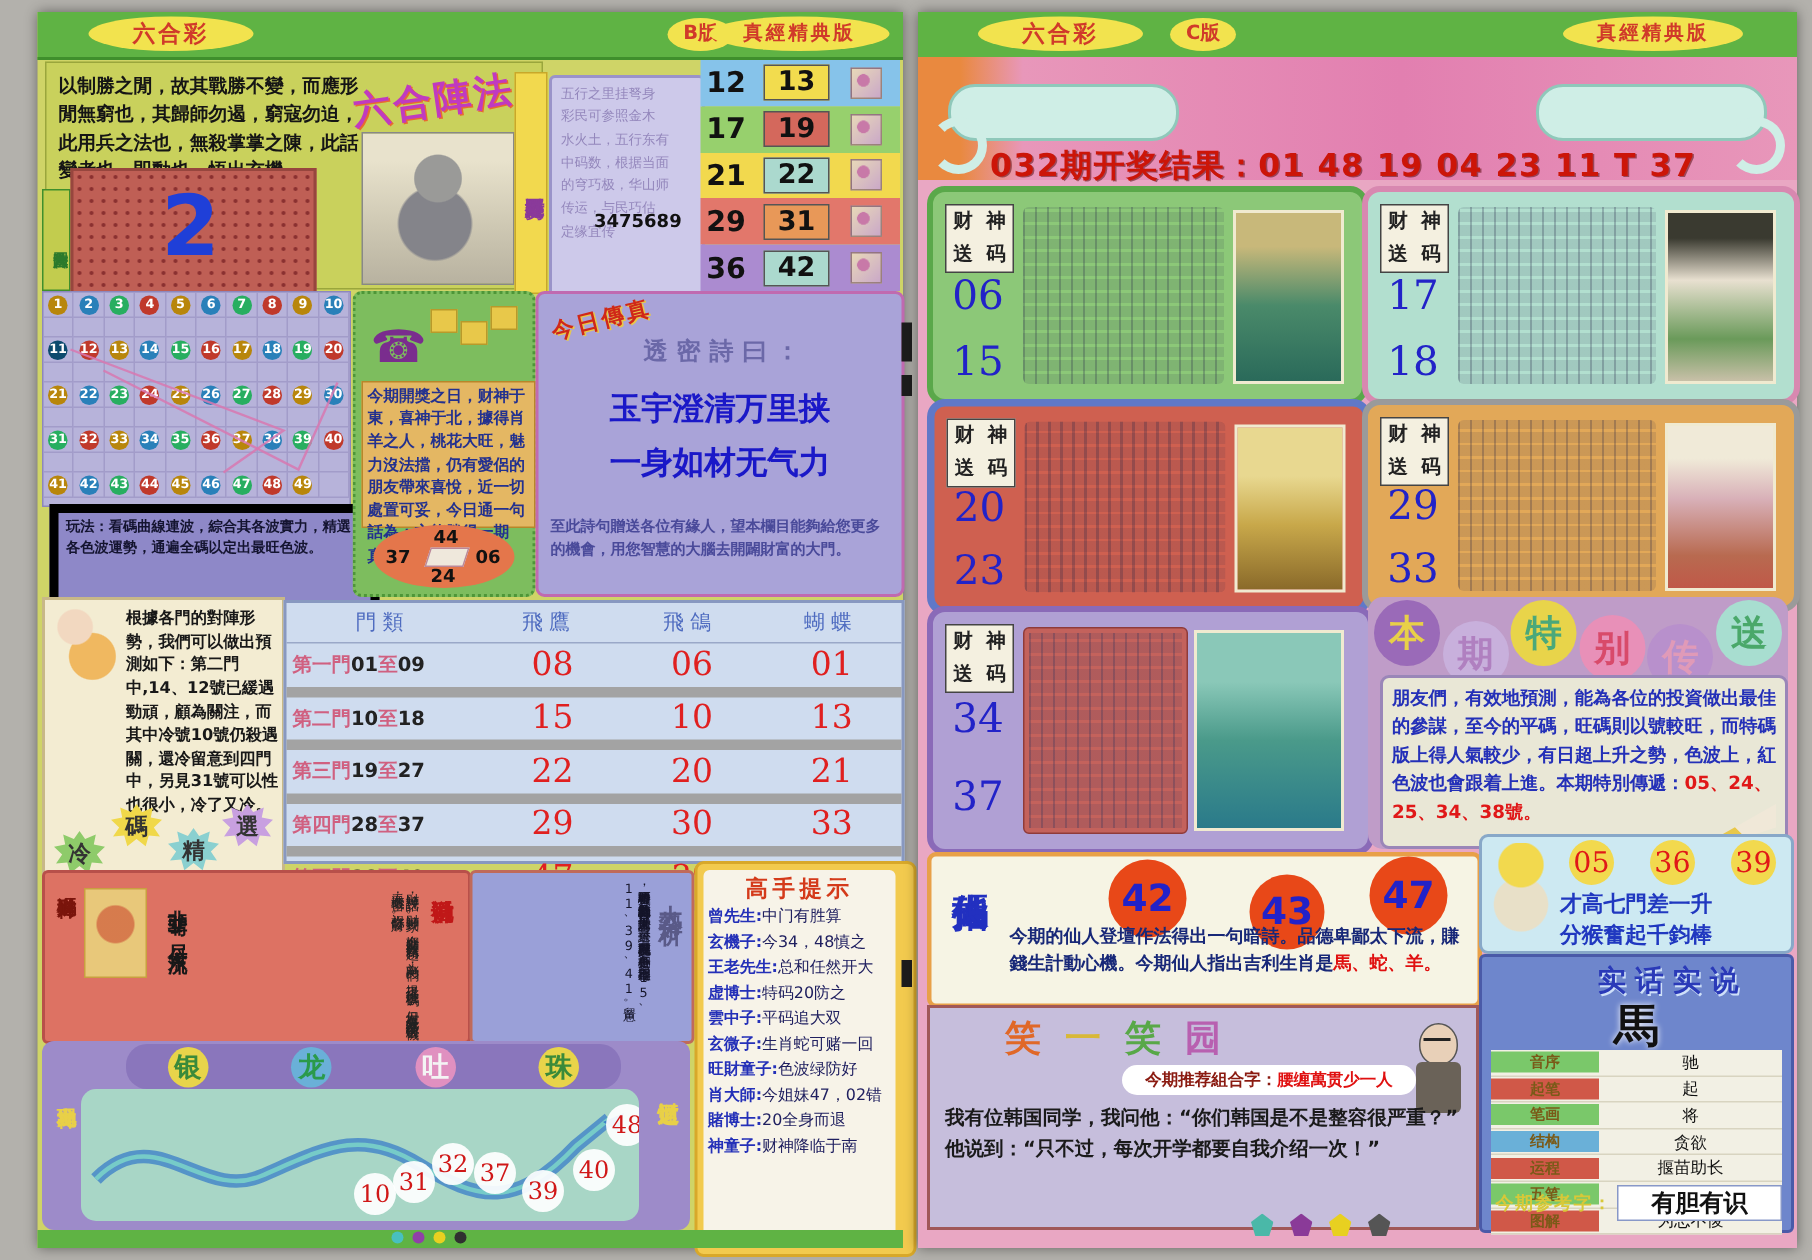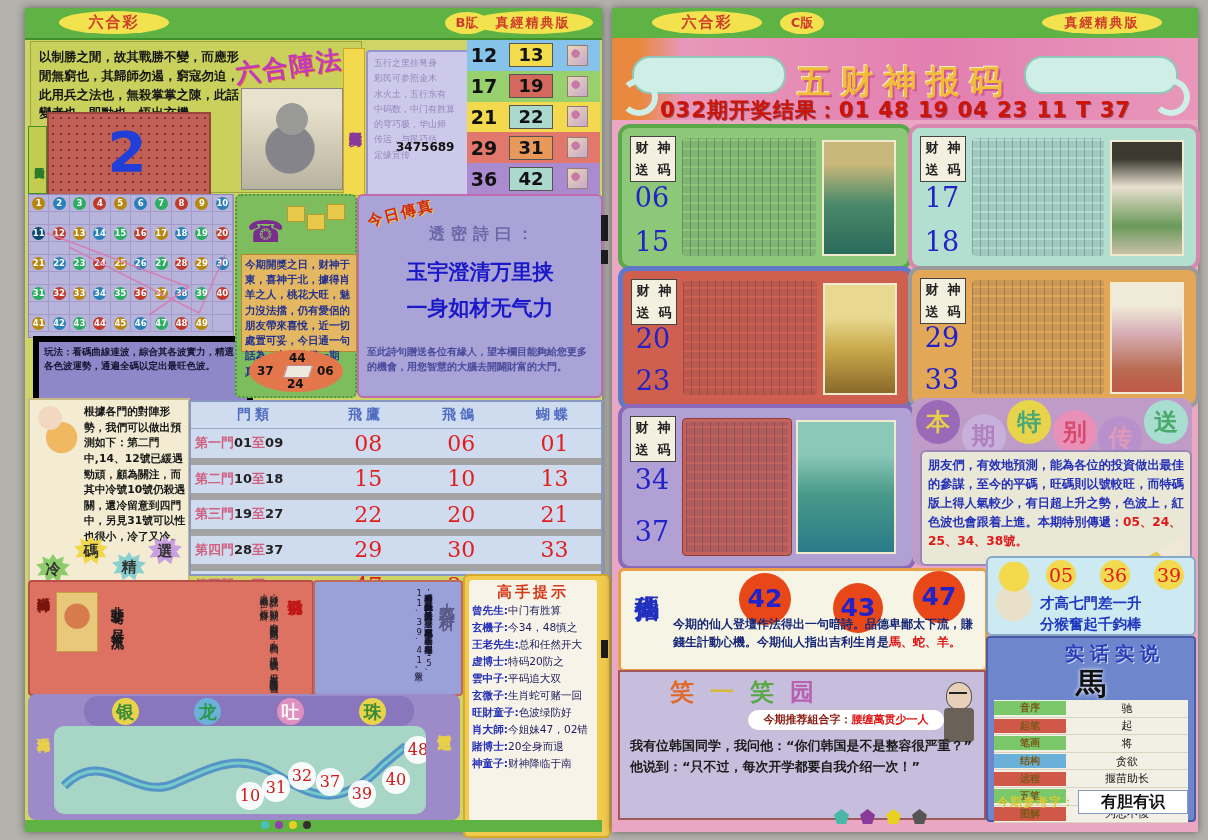--- a/index.html
+++ b/index.html
@@ -62,21 +62,21 @@
   
   #pred{left:3px;top:390px;width:158px;height:188px;background:#f3ecd2;border:2px solid #c8b888;}
   #boyArt{position:absolute;left:4px;top:4px;width:46px;height:56px;background:
     radial-gradient(circle at 35% 25%, #f2d8c0 22%, transparent 24%),
     radial-gradient(circle at 60% 60%, #f0b860 35%, transparent 37%),#f3ecd2;}
   #predText{position:absolute;left:4px;top:4px;padding-left:50px;width:102px;font-size:10.8px;font-weight:bold;color:#181818;line-height:1.45;}
   .burst{position:absolute;width:34px;height:30px;display:flex;align-items:center;justify-content:center;font-size:15px;font-weight:bold;color:#333;clip-path:polygon(50% 0,61% 18%,82% 8%,78% 30%,100% 35%,84% 52%,96% 72%,74% 70%,68% 94%,50% 78%,32% 94%,26% 70%,4% 72%,16% 52%,0 35%,22% 30%,18% 8%,39% 18%);}
   
   #gates{left:164px;top:392px;width:410px;height:172px;background:#cfdcef;border:2px solid #8898c0;}
   .gateHeader{display:flex;height:26px;border-bottom:1px solid #9aa8c8;}
-  .gateHeader div{font-size:14px;font-weight:bold;color:#4f6cc0;display:flex;align-items:center;justify-content:center;letter-spacing:4px;}
+  .gateHeader div{font-size:14px;font-weight:normal;color:#4f6cc0;display:flex;align-items:center;justify-content:center;letter-spacing:4px;}
   .gc0{width:128px;} .gcv{width:94px;}
   .gateRow{display:flex;height:28.5px;border-bottom:7px solid #a3a3a3;align-items:center;}
   .gateRow .lbl{width:128px;font-size:13px;font-weight:bold;padding-left:4px;}
   .gateRow .lbl .g{color:#d06080;} .gateRow .lbl .r{color:#222;} .gateRow .lbl .z{color:#d06080;}
   .gateRow .val{width:94px;text-align:center;color:#e02020;font-size:22px;font-family:"DejaVu Serif",serif;}
   
   #cs{left:3px;top:572px;width:282px;height:112px;background:#dd7263;border:2px solid #b8504a;border-radius:4px;}
   #csSide{position:absolute;left:4px;top:6px;height:100px;color:#7a150c;font-size:13px;font-weight:bold;}
   #csStamp{position:absolute;left:26px;top:10px;width:40px;height:58px;background:#e8c87a;border:1px solid #c8a040;
     background-image:radial-gradient(circle at 50% 40%, rgba(200,60,40,.55) 30%, transparent 33%);}
@@ -183,21 +183,21 @@
     <div class="abs vert" id="zhenTab">六合陣法圖</div>
     <div class="abs" id="redGrid"></div>
     <div class="abs" id="bigNum">2 1</div>
 
     <div class="abs vert" id="wuxingStrip">五行財運走勢</div>
     <div class="abs" id="wuxingBox">
       <div id="wuxingLines" style="padding-top:4px;">
           <div class="pline">五行之里挂弩身</div>
           <div class="pline">彩民可参照金木</div>
           <div class="pline">水火土，五行东有</div>
-          <div class="pline">中码数，中门有胜算</div>
+          <div class="pline">中码数，根据当面</div>
           <div class="pline">的穹巧极，华山师</div>
           <div class="pline">传运，与民巧估</div>
           <div class="pline">定缘宜传</div>
         </div>
       <div id="wuxingCode">3475689</div>
     </div>
     <div class="abs" id="pairs">
         <div class="pairRow" style="background: rgb(134, 195, 234);">
           <span class="n1">12</span>
           <span class="nbox" style="background: rgb(242, 220, 78);">13</span>
@@ -592,21 +592,20 @@
       <div class="oval" style="left:40px;width:110px;">六合彩</div>
       <div class="edition" style="left:168px;width:44px;">C版</div>
       <div class="oval" style="left:430px;width:120px;font-size:13px;">真經精典版</div>
     </div>
 
     <div class="abs" id="banner">
       <div class="ribbon" style="left:20px;"></div>
       <div class="ribbon" style="right:20px;"></div>
       <div class="curl" style="left:8px;top:40px;"></div>
       <div class="curl" style="right:8px;top:40px;"></div>
-      <div id="rTitle">五财神报码</div>
       <div id="resultLine">032期开奖结果：01 48 19 04 23 11 T 37</div>
     </div>
 
     <div class="fsPanel" style="left:6px;top:116px;width:286px;height:138px;background:#8cc878;border:4px solid #5aa84a;">
       <div class="fsTab">
         <span>财</span>
           <span>神</span>
         <span>送</span>
           <span>码</span>
       </div>

